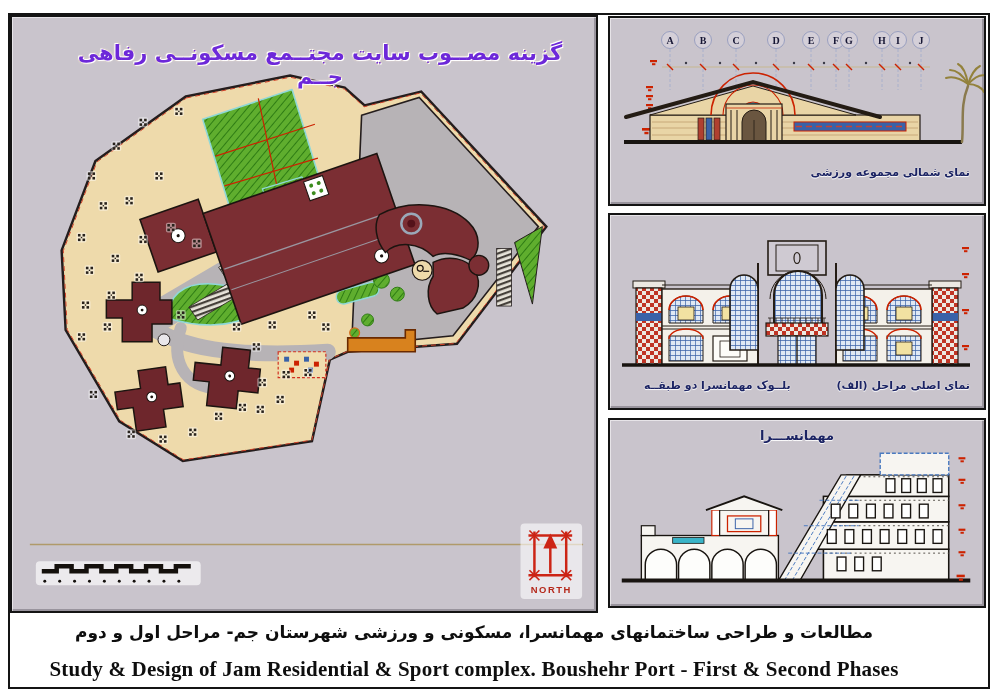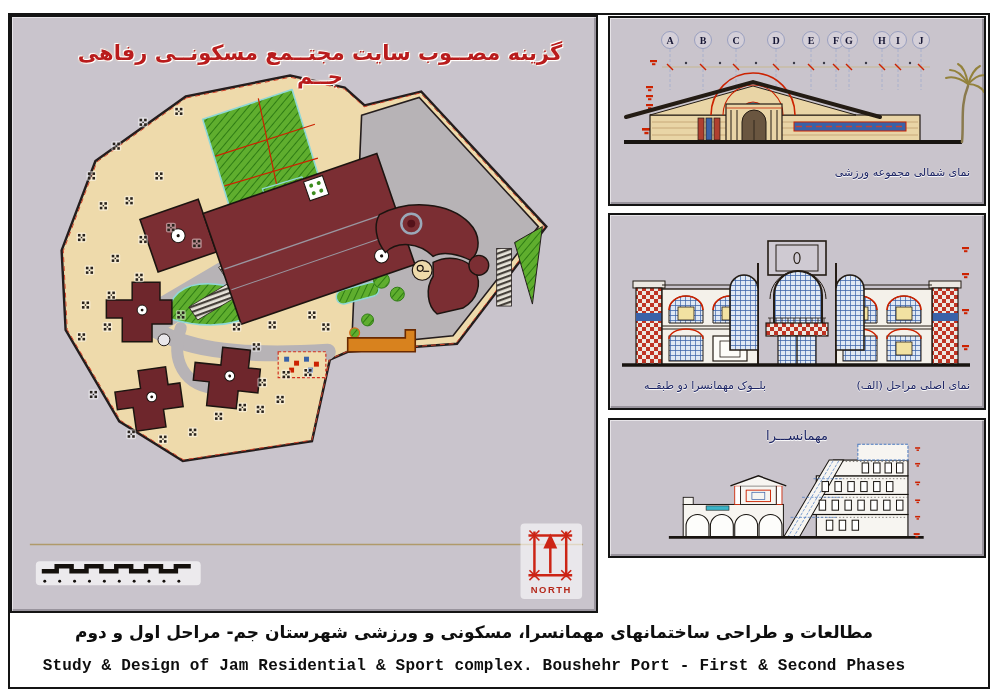--- a/index.html
+++ b/index.html
@@ -5,34 +5,34 @@
   html,body{margin:0;padding:0;}
   body{width:1000px;height:699px;background:#ffffff;position:relative;
        font-family:"DejaVu Sans", sans-serif;overflow:hidden;}
   .frame{position:absolute;left:8px;top:13px;width:982px;height:676px;
          border:2px solid #141414;box-sizing:border-box;background:#ffffff;}
   .panel{position:absolute;background:#c9c4cc;border:2px solid #141414;box-sizing:border-box;
          box-shadow:inset 1px 1px 0 rgba(255,255,255,.55), inset -2px -2px 0 rgba(95,90,100,.45);}
   #main-panel{left:10px;top:15px;width:588px;height:598px;}
   #panel-north{left:608px;top:16px;width:378px;height:190px;}
   #panel-res{left:608px;top:213px;width:378px;height:197px;}
-  #panel-guest{left:608px;top:418px;width:378px;height:140px;}
+  #panel-guest{left:608px;top:418px;width:378px;height:190px;}
   .panel svg{position:absolute;left:0;top:0;width:100%;height:100%;}
   #main-title{position:absolute;top:24px;left:46px;right:14px;text-align:center;direction:rtl;
-      font-size:21px;font-weight:bold;color:#b91c1c;letter-spacing:1px;
+      font-size:21px;font-weight:bold;color:#6d28d9;letter-spacing:1px;
       text-shadow:0 0 3px #fff,1px 1px 0 #fff,-1px -1px 0 #fff,0 0 2px #ffb060;z-index:3;}
-  .cap{position:absolute;direction:rtl;color:#1b2363;font-weight:normal;font-size:11px;white-space:nowrap;
+  .cap{position:absolute;direction:rtl;color:#1b2363;font-weight:bold;font-size:11px;white-space:nowrap;
       text-shadow:0 1px 0 rgba(255,255,255,.85),0 0 2px rgba(255,255,255,.9);z-index:3;}
   #cap-north{right:14px;top:148px;}
   #cap-res-a{right:14px;top:164px;}
   #cap-res-b{left:34px;top:164px;}
   #cap-guest{left:0;right:0;top:8px;text-align:center;font-size:13px;letter-spacing:1px;}
   .footer-line{position:absolute;left:0;width:948px;text-align:center;font-weight:bold;color:#0e0e0e;}
   #footer-fa{top:622px;font-size:17px;direction:rtl;}
-  #footer-en{top:657px;font-size:16px;font-family:Liberation Mono, monospace;letter-spacing:.2px;}
+  #footer-en{top:657px;font-size:21px;font-family:Liberation Serif, serif;letter-spacing:.2px;}
   .gl{font:bold 10px "Liberation Serif", serif;fill:#161634;text-anchor:middle;}
   .north-label{font:bold 9.5px "Liberation Sans", sans-serif;fill:#b5281a;letter-spacing:1.5px;text-anchor:middle;}
 </style>
 </head>
 <body>
 
 <div class="frame"></div>
 
 <div class="panel" id="main-panel">
   <div id="main-title">گزینه مصــوب سایت مجتــمع مسکونــی رفاهی جــم</div>

